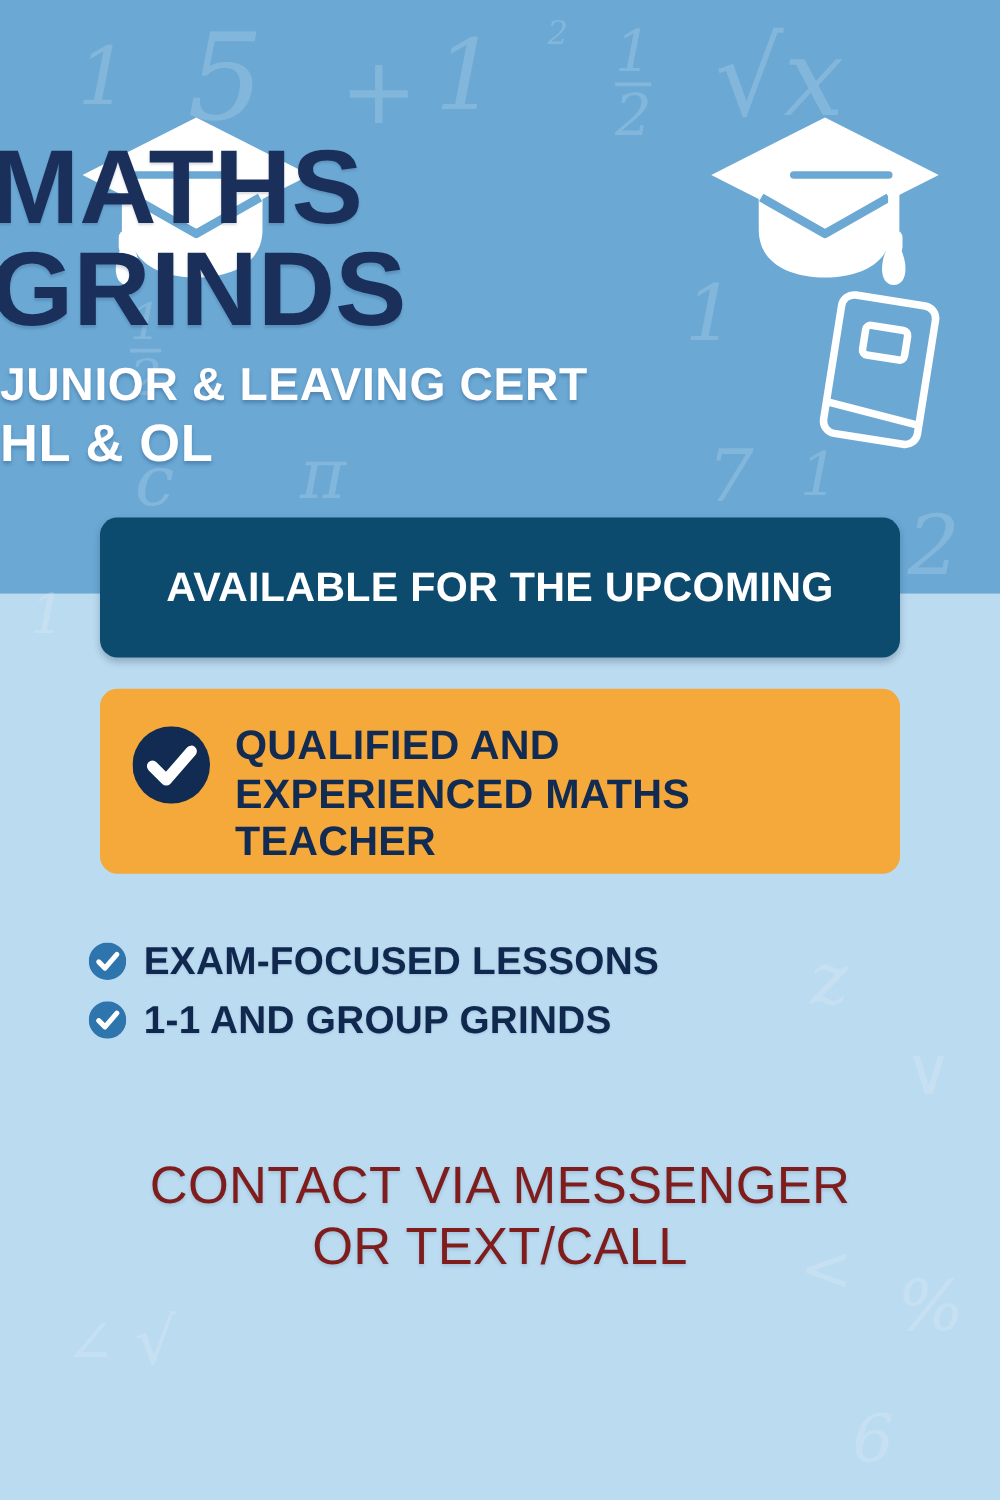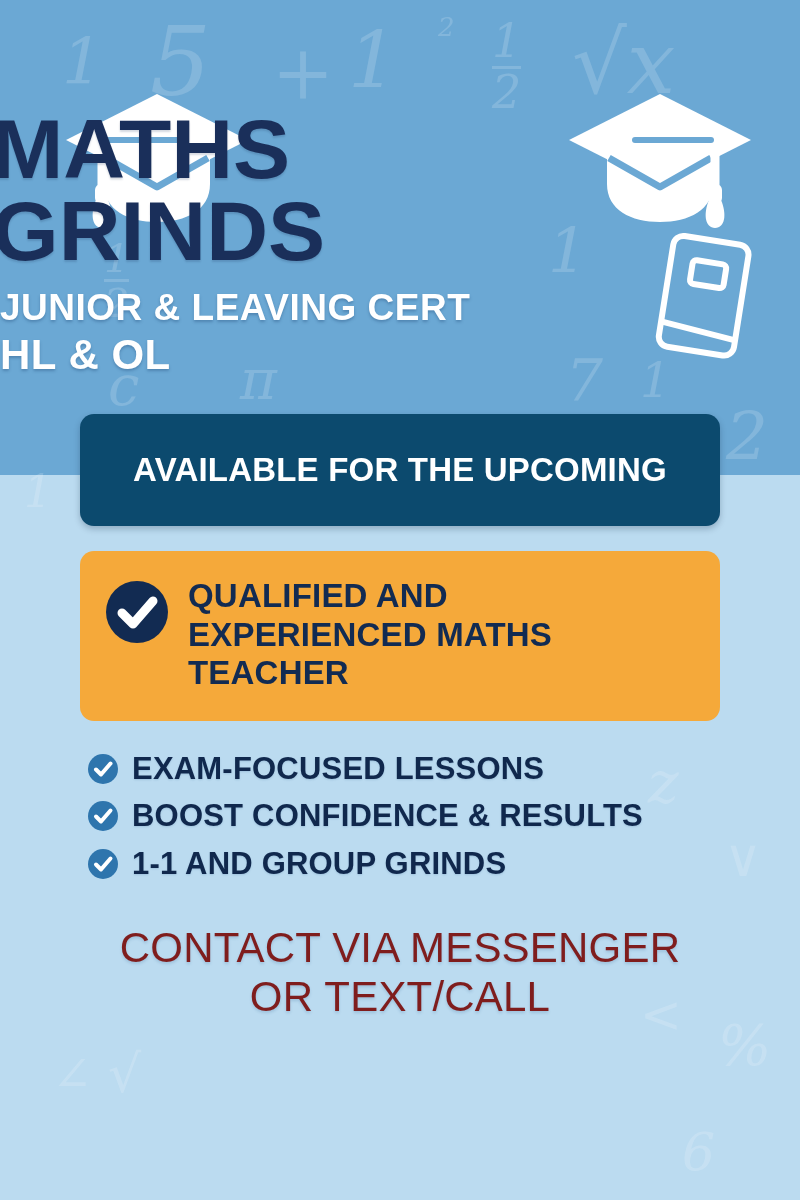--- a/index.html
+++ b/index.html
@@ -134,21 +134,21 @@
     text-align: center;
     letter-spacing: 0.2px;
   }
 
   
   .orange-box {
     position: absolute;
     left: 80px;
     top: 551px;
     width: 640px;
-    height: 170px;
+    height: 148px;
     box-sizing: border-box;
     background: #F5A93A;
     border-radius: 14px;
     display: flex;
     align-items: flex-start;
     padding: 22px 20px 20px 26px;
   }
   .orange-badge {
     flex: 0 0 auto;
     width: 62px;
@@ -164,21 +164,21 @@
     line-height: 1.17;
     letter-spacing: 0.2px;
     text-align: left;
     padding-top: 4px;
   }
   .orange-text .ot-line { display: block; }
 
   
   .bullets {
     position: absolute;
-    left: 88px;
+    left: 71px;
     top: 752px;
     width: 640px;
     text-align: center;
   }
   .bullet-row {
     display: flex;
     align-items: center;
     margin-bottom: 14px;
   }
   .bullet-badge {
@@ -336,29 +336,20 @@
       </span>
       <span class="bullet-label">EXAM-FOCUSED LESSONS</span>
     </div>
     <div class="bullet-row">
       <span class="bullet-badge">
         <svg viewBox="0 0 30 30" width="30" height="30">
           <circle cx="15" cy="15" r="15" fill="#2E75AD"></circle>
           <path d="M8 15.5 L13 20.5 L22.5 9.5" fill="none" stroke="#ffffff" stroke-width="4" stroke-linecap="round" stroke-linejoin="round"></path>
         </svg>
       </span>
-      <span class="bullet-label">BOOST CONFIDENCE &amp; RESULTS</span>
-    </div>
-    <div class="bullet-row">
-      <span class="bullet-badge">
-        <svg viewBox="0 0 30 30" width="30" height="30">
-          <circle cx="15" cy="15" r="15" fill="#2E75AD"></circle>
-          <path d="M8 15.5 L13 20.5 L22.5 9.5" fill="none" stroke="#ffffff" stroke-width="4" stroke-linecap="round" stroke-linejoin="round"></path>
-        </svg>
-      </span>
       <span class="bullet-label">1-1 AND GROUP GRINDS</span>
     </div>
   </div>
 
   <div class="contact">
     <span class="contact-line">CONTACT VIA MESSENGER</span>
     <span class="contact-line">OR TEXT/CALL</span>
   </div>
 
 </div>

